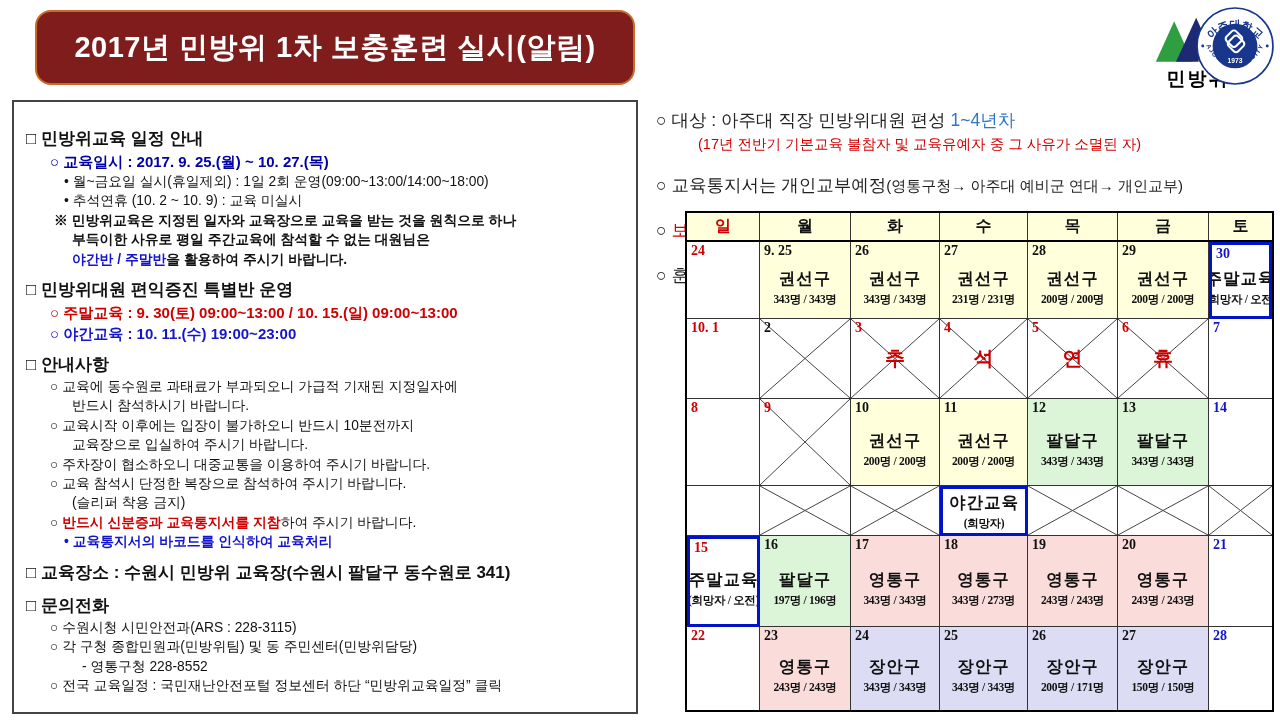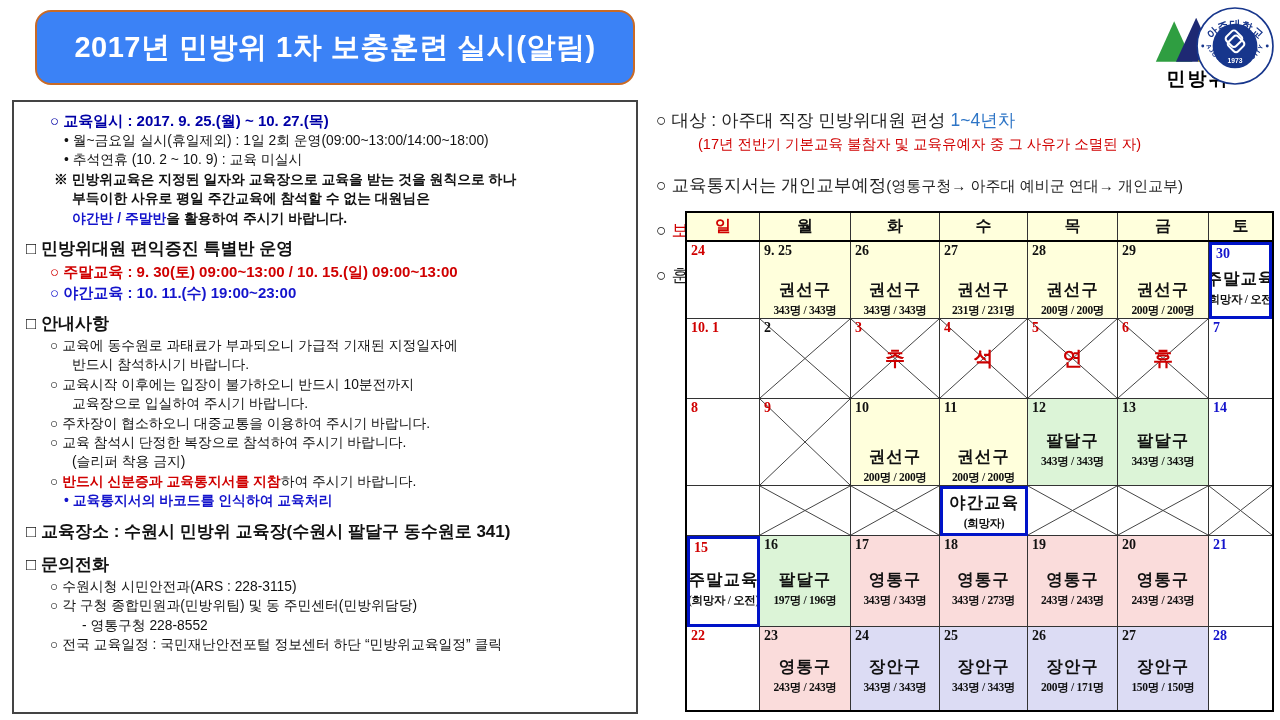--- a/index.html
+++ b/index.html
@@ -1,21 +1,21 @@
 <!DOCTYPE html>
 <html><head>
 <meta charset="utf-8">
 <style>
   html,body{margin:0;padding:0;background:#fff;}
   .stage{position:relative;width:1280px;height:720px;background:#fff;overflow:hidden;
          font-family:"Liberation Sans",sans-serif;color:#111;}
 
   
   .banner{position:absolute;left:35px;top:10px;width:600px;height:75px;
-          background:#3b82f6;border:2px solid #C96A26;border-radius:16px;
+          background:#7f1d1d;border:2px solid #C96A26;border-radius:16px;
           display:flex;align-items:center;justify-content:center;box-sizing:border-box;}
   .banner span{color:#fff;font-size:29px;font-weight:600;letter-spacing:.5px;}
 
   
   .logo-mb{position:absolute;left:1152px;top:8px;width:92px;text-align:center;}
   .logo-mb .mb-label{font-size:19px;font-weight:bold;color:#000;letter-spacing:2px;margin-top:-2px;}
   .logo-ajou{position:absolute;left:1196px;top:6px;width:78px;height:80px;}
 
   
   .left-panel{position:absolute;left:12px;top:100px;width:626px;height:614px;
@@ -45,21 +45,21 @@
             height:27px;background:#FFFFDC;border-bottom:2px solid #000;}
   .cal-hcell{display:flex;align-items:center;justify-content:center;
              font-size:16px;font-weight:bold;border-right:1px solid #333;}
   .cal-hcell:nth-child(7){border-right:none;}
   .cal-row{display:grid;grid-template-columns:73px 91px 89px 88px 90px 91px 63px;}
   .cal-cell{position:relative;border-right:1px solid #333;border-bottom:1px solid #333;
             box-sizing:border-box;display:flex;flex-direction:column;align-items:center;
             justify-content:center;overflow:hidden;}
   .cal-cell:nth-child(7){border-right:none;}
   .cal-row:last-child .cal-cell{border-bottom:none;}
-  .bg-white{background:#fff;} .bg-yellow{background:#FFFFDC;justify-content:flex-end;}
+  .bg-white{background:#fff;} .bg-yellow{background:#FFFFDC;}
   .bg-green{background:#DCF4D7;} .bg-pink{background:#FADCDB;} .bg-lavender{background:#DCDCF4;}
   .bd-blue{border:3px solid #0013C8 !important;}
   .day{position:absolute;top:1px;left:4px;font-size:14px;font-weight:bold;line-height:16px;}
   .cellbody{text-align:center;margin-top:14px;}
   .cal-row.night .cellbody{margin-top:0;}
   .ctitle{font-size:16.5px;font-weight:bold;letter-spacing:1px;white-space:nowrap;}
   .csub{font-size:11.5px;font-weight:bold;white-space:nowrap;letter-spacing:-.3px;margin-top:2px;}
   .xmark{position:absolute;left:0;top:0;width:100%;height:100%;}
   .xmark line{stroke:#444;stroke-width:1;vector-effect:non-scaling-stroke;}
   .xlabel{position:absolute;left:0;top:0;width:100%;height:100%;display:flex;
@@ -100,20 +100,21 @@
         <textPath href="#ajou-bottom-arc" startOffset="50%" text-anchor="middle">AJOU UNIVERSITY</textPath>
       </text>
       <rect x="30" y="24" width="13" height="13" rx="3" transform="rotate(45 36.5 30.5)" fill="none" stroke="#fff" stroke-width="2"></rect>
       <rect x="32" y="29" width="13" height="13" rx="3" transform="rotate(45 38.5 35.5)" fill="none" stroke="#fff" stroke-width="2"></rect>
       <text x="37.5" y="53.5" font-family="Liberation Sans, sans-serif" font-size="6.5" font-weight="bold" fill="#fff" text-anchor="middle">1973</text>
     </svg>
   </div>
 
   <div class="left-panel">
     <div>
+        <div class="line h ind0"><span class="b">□ 민방위교육 일정 안내</span></div>
         <div class="line s1 ind1"><span class="c-navy b">○ 교육일시 : 2017. 9. 25.(월) ~ 10. 27.(목)</span></div>
         <div class="line s2 ind2"><span>• 월~금요일 실시(휴일제외) : 1일 2회 운영(09:00~13:00/14:00~18:00)</span></div>
         <div class="line s2 ind2"><span>• 추석연휴 (10. 2 ~ 10. 9) : 교육 미실시</span></div>
         <div class="line s2 ind3"><span class="b">※ 민방위교육은 지정된 일자와 교육장으로 교육을 받는 것을 원칙으로 하나</span></div>
         <div class="line s2 ind4"><span class="b">부득이한 사유로 평일 주간교육에 참석할 수 없는 대원님은</span></div>
         <div class="line s2 ind4"><span class="c-blue b">야간반 / 주말반</span><span class="b">을 활용하여 주시기 바랍니다.</span></div>
         <div class="line h ind0 gap"><span class="b">□ 민방위대원 편익증진 특별반 운영</span></div>
         <div class="line s1 ind1"><span class="c-red b">○ 주말교육 : 9. 30(토) 09:00~13:00 / 10. 15.(일) 09:00~13:00</span></div>
         <div class="line s1 ind1"><span class="c-blue b">○ 야간교육 : 10. 11.(수) 19:00~23:00</span></div>
         <div class="line h ind0 gap"><span class="b">□ 안내사항</span></div>

